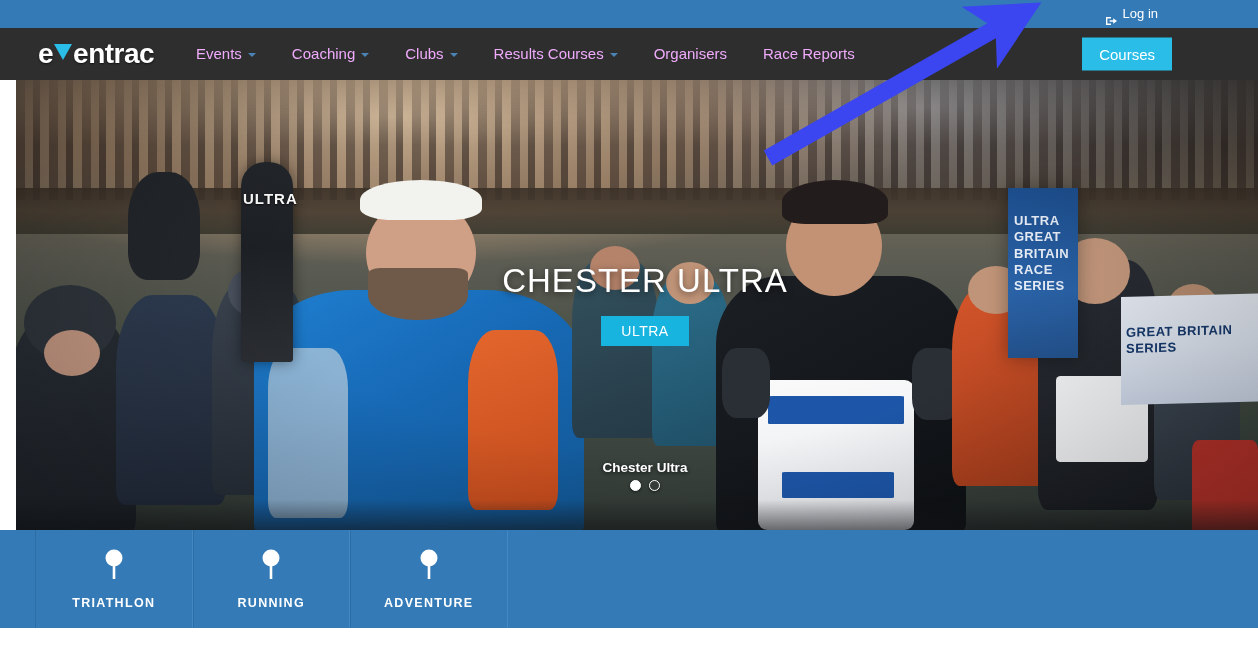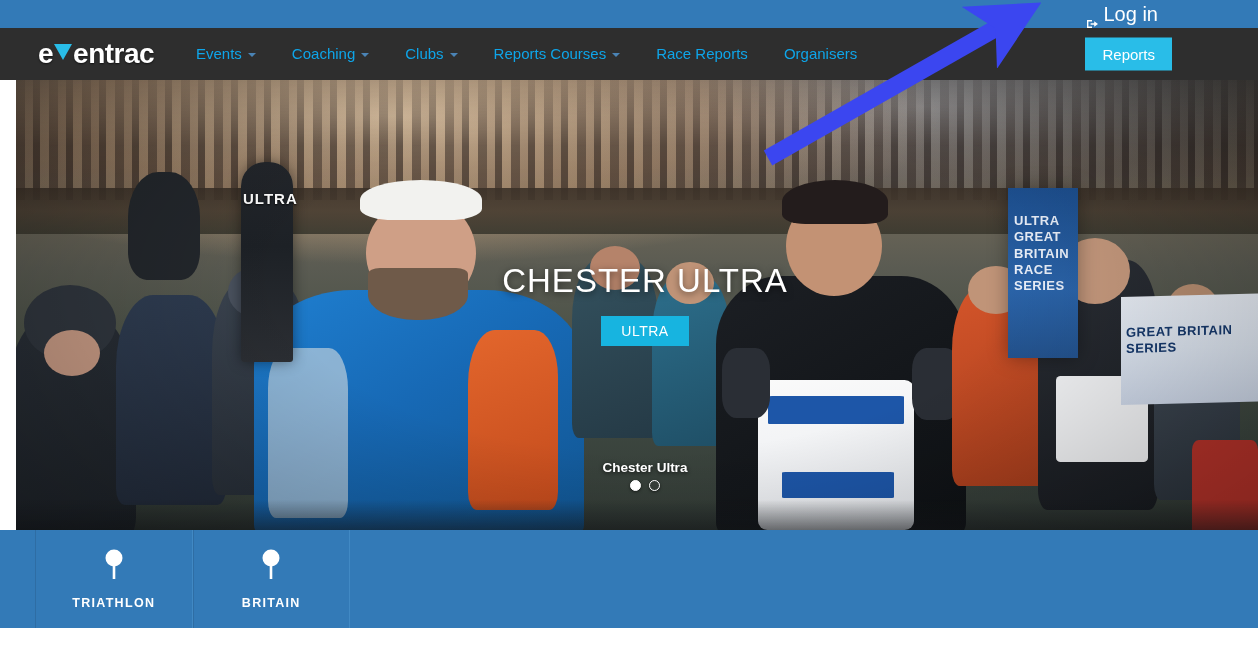--- a/index.html
+++ b/index.html
@@ -30,21 +30,21 @@
     height: 28px;
     display: flex;
     align-items: center;
     gap: 0;
   }
   .login-link {
     display: flex;
     align-items: center;
     gap: 5px;
     color: #ffffff;
-    font-size: 20px;
+    font-size: 13px;
     padding: 0 14px;
     height: 28px;
     line-height: 28px;
     text-decoration: none;
     cursor: pointer;
   }
   .login-icon {
     display: inline-block;
     width: 12px; height: 12px;
     position: relative;
@@ -94,21 +94,21 @@
     top: -2px;
   }
   .nav-links {
     position: absolute;
     left: 178px; top: 0;
     height: 52px;
     display: flex;
     align-items: center;
   }
   .nav-item {
-    color: #0ea5e9;
+    color: #f0abfc;
     font-size: 15px;
     padding: 0 18px;
     height: 52px;
     line-height: 52px;
     cursor: pointer;
     white-space: nowrap;
     display: flex;
     align-items: center;
     gap: 6px;
   }
@@ -352,32 +352,32 @@
       </div>
       <div class="nav-item">
         <span>Coaching</span>
         <span class="caret"></span>
       </div>
       <div class="nav-item">
         <span>Clubs</span>
         <span class="caret"></span>
       </div>
       <div class="nav-item">
-        <span>Reports Courses</span>
+        <span>Results Courses</span>
         <span class="caret"></span>
       </div>
       <div class="nav-item">
+        <span>Organisers</span>
+      </div>
+      <div class="nav-item">
         <span>Race Reports</span>
       </div>
-      <div class="nav-item">
-        <span>Organisers</span>
-      </div>
     </nav>
 
-    <button class="register-btn">Reports</button>
+    <button class="register-btn">Courses</button>
   </div>
 
   <div class="hero">
     <div class="hero-photo"></div>
     <div class="treeline"></div>
     <div class="hedge"></div>
 
     <div class="crowd">
 
       <div class="blob" style="left:-10px; top:230px; width:130px; height:230px; background:linear-gradient(160deg,#2a3038,#1d2228); border-radius:40% 40% 10% 10%;"></div>
@@ -452,21 +452,30 @@
         </span>
         <span class="cat-label">TRIATHLON</span>
       </div>
       <div class="cat-tile">
         <span class="pin-icon">
           <svg width="20" height="32" viewBox="0 0 20 32">
             <circle cx="10" cy="10" r="8.5" fill="#ffffff"></circle>
             <rect x="8.7" y="16" width="2.6" height="15" fill="#ffffff"></rect>
           </svg>
         </span>
-        <span class="cat-label">BRITAIN</span>
+        <span class="cat-label">RUNNING</span>
+      </div>
+      <div class="cat-tile">
+        <span class="pin-icon">
+          <svg width="20" height="32" viewBox="0 0 20 32">
+            <circle cx="10" cy="10" r="8.5" fill="#ffffff"></circle>
+            <rect x="8.7" y="16" width="2.6" height="15" fill="#ffffff"></rect>
+          </svg>
+        </span>
+        <span class="cat-label">ADVENTURE</span>
       </div>
     </div>
 
   </div>
 
   <svg class="annotation-arrow" viewBox="0 0 1258 645">
     <defs>
       <marker id="arrowhead" markerWidth="4.2" markerHeight="4.2" refX="1.4" refY="2.1" orient="auto">
         <polygon points="0,0 4.2,2.1 0,4.2 1.1,2.1" fill="#3b46f0"></polygon>
       </marker>

